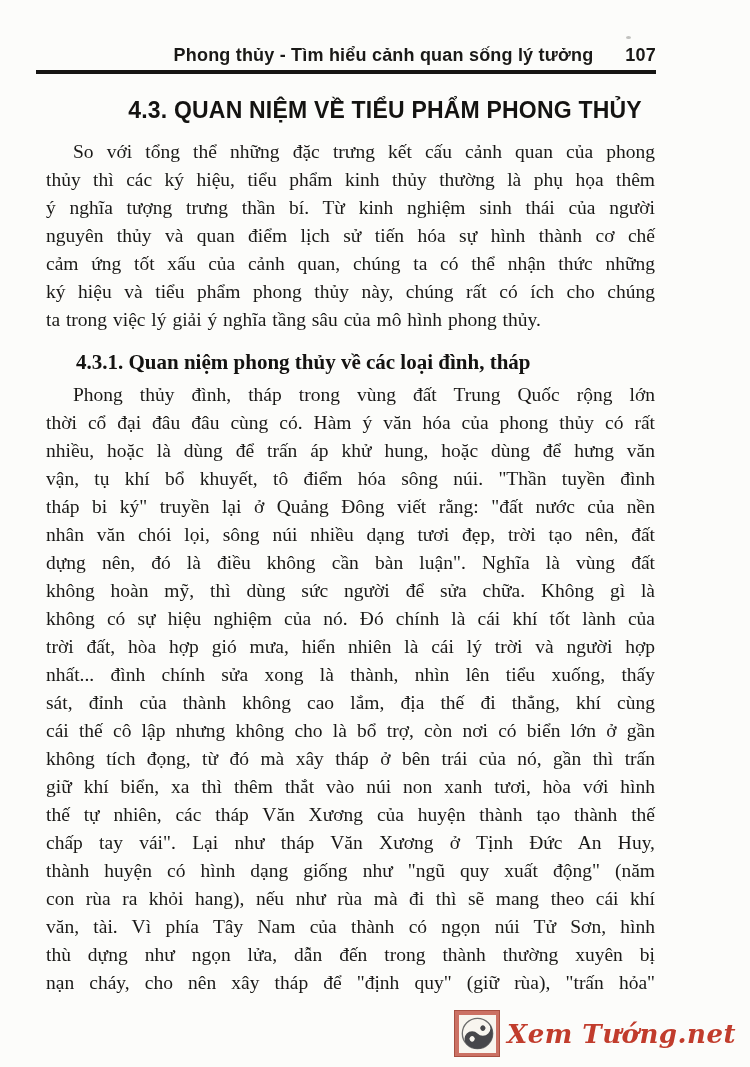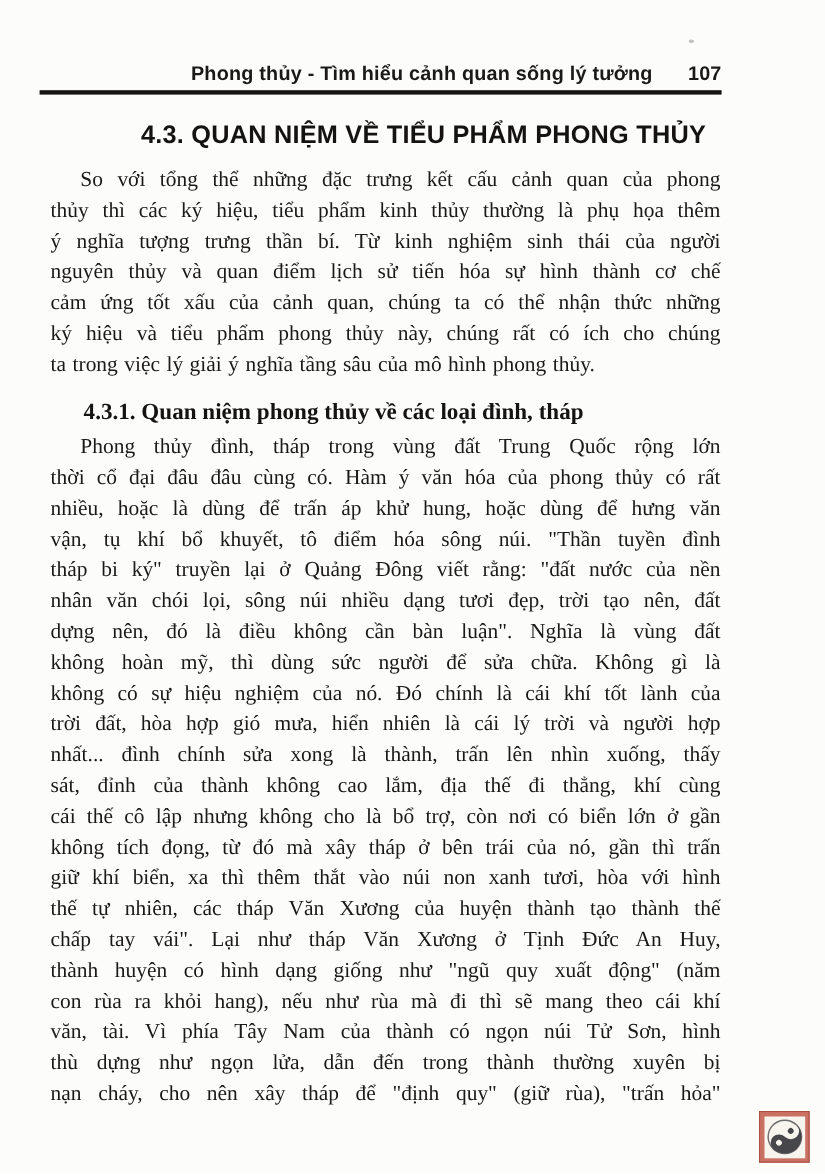--- a/index.html
+++ b/index.html
@@ -5,21 +5,21 @@
   * { margin: 0; padding: 0; box-sizing: border-box; }
   html, body { width: 750px; }
   .page {
     position: relative;
     width: 750px;
     height: 1067px;
     background: #fcfcfa;
     overflow: hidden;
     font-family: "Liberation Serif", "DejaVu Serif", serif;
     color: #1a1917;
-    padding-top: 56px;
+    padding-top: 44px;
   }
   
   .header {
     margin: 0 94px 0 46px;
     display: flex;
     justify-content: flex-end;
     align-items: baseline;
     gap: 32px;
     font-family: "Liberation Sans", "DejaVu Sans", sans-serif;
     font-weight: bold;
@@ -138,21 +138,21 @@
       <div class="line">Phong thủy đình, tháp trong vùng đất Trung Quốc rộng lớn</div>
       <div class="line">thời cổ đại đâu đâu cùng có. Hàm ý văn hóa của phong thủy có rất</div>
       <div class="line">nhiều, hoặc là dùng để trấn áp khử hung, hoặc dùng để hưng văn</div>
       <div class="line">vận, tụ khí bổ khuyết, tô điểm hóa sông núi. "Thần tuyền đình</div>
       <div class="line">tháp bi ký" truyền lại ở Quảng Đông viết rằng: "đất nước của nền</div>
       <div class="line">nhân văn chói lọi, sông núi nhiều dạng tươi đẹp, trời tạo nên, đất</div>
       <div class="line">dựng nên, đó là điều không cần bàn luận". Nghĩa là vùng đất</div>
       <div class="line">không hoàn mỹ, thì dùng sức người để sửa chữa. Không gì là</div>
       <div class="line">không có sự hiệu nghiệm của nó. Đó chính là cái khí tốt lành của</div>
       <div class="line">trời đất, hòa hợp gió mưa, hiển nhiên là cái lý trời và người hợp</div>
-      <div class="line">nhất... đình chính sửa xong là thành, trấn lên nhìn xuống, thấy</div>
+      <div class="line">nhất... đình chính sửa xong là thành, nhìn lên tiểu xuống, thấy</div>
       <div class="line">sát, đỉnh của thành không cao lắm, địa thế đi thẳng, khí cùng</div>
       <div class="line">cái thế cô lập nhưng không cho là bổ trợ, còn nơi có biển lớn ở gần</div>
       <div class="line">không tích đọng, từ đó mà xây tháp ở bên trái của nó, gần thì trấn</div>
       <div class="line">giữ khí biển, xa thì thêm thắt vào núi non xanh tươi, hòa với hình</div>
       <div class="line">thế tự nhiên, các tháp Văn Xương của huyện thành tạo thành thế</div>
       <div class="line">chấp tay vái". Lại như tháp Văn Xương ở Tịnh Đức An Huy,</div>
       <div class="line">thành huyện có hình dạng giống như "ngũ quy xuất động" (năm</div>
       <div class="line">con rùa ra khỏi hang), nếu như rùa mà đi thì sẽ mang theo cái khí</div>
       <div class="line">văn, tài. Vì phía Tây Nam của thành có ngọn núi Tử Sơn, hình</div>
       <div class="line">thù dựng như ngọn lửa, dẫn đến trong thành thường xuyên bị</div>
@@ -163,15 +163,16 @@
     <span class="yy-box">
       <span class="yy-inner">
         <svg viewBox="0 0 100 100" width="33" height="33" aria-hidden="true">
           <circle cx="50" cy="50" r="46" fill="#f8f5ef" stroke="#6e6e6e" stroke-width="4"></circle>
           <path d="M50 4 a46 46 0 0 1 0 92 a23 23 0 0 1 0 -46 a23 23 0 0 0 0 -46 Z" fill="#47474b"></path>
           <circle cx="50" cy="27" r="8" fill="#47474b"></circle>
           <circle cx="50" cy="73" r="8" fill="#f8f5ef"></circle>
         </svg>
       </span>
     </span>
+    <span class="wm-text" style="color: rgb(193, 60, 44);">Xem Tướng.net</span>
   </div>
 
 </div>
 
 </body></html>

